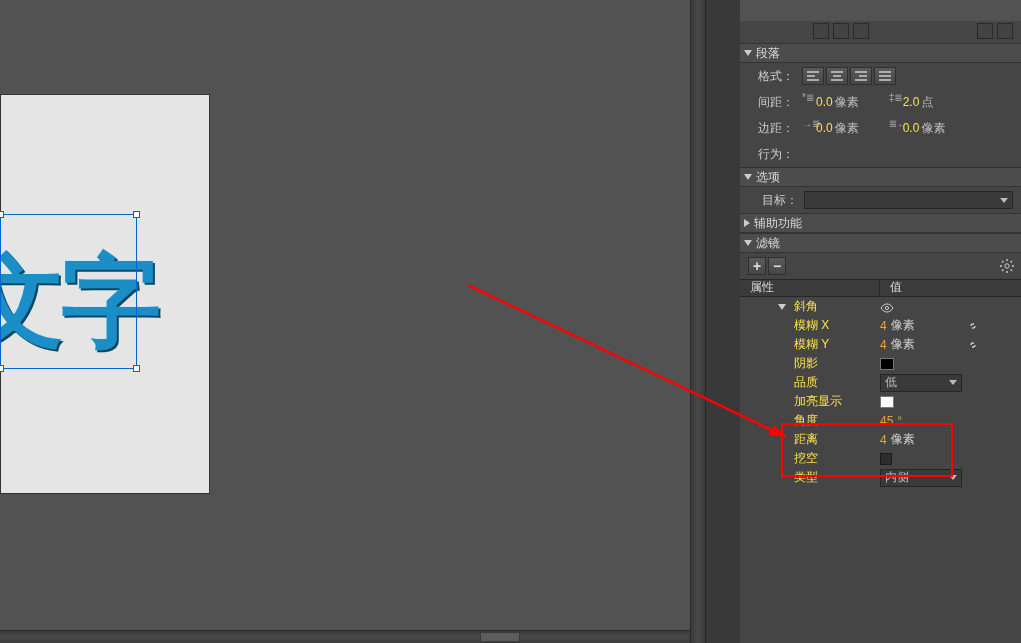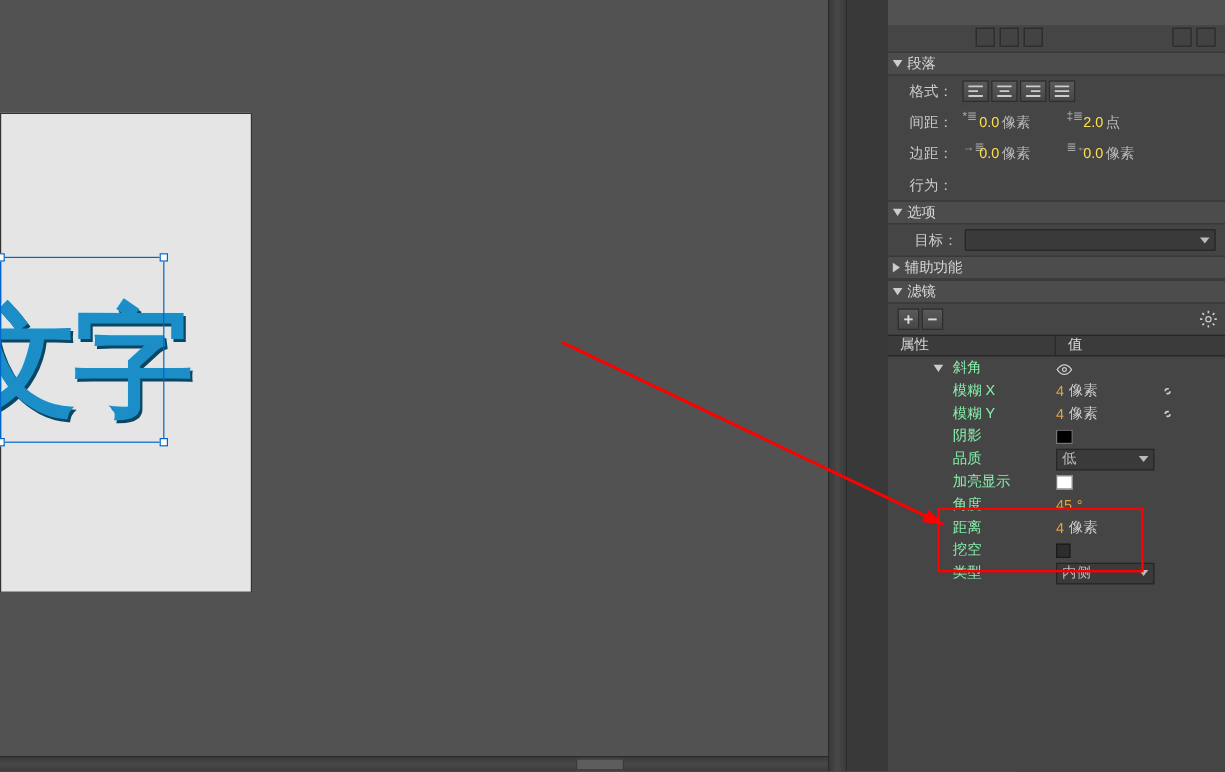--- a/index.html
+++ b/index.html
@@ -93,21 +93,21 @@
 .spacer{flex:1}
 .gear{width:16px;height:16px;margin-right:6px}
 .gear svg{width:16px;height:16px;stroke:#ccc;fill:none}
 
 .tbl-head{display:flex;background:#3b3b3b;border-top:1px solid #262626;border-bottom:1px solid #262626;height:18px;align-items:flex-end}
 .tbl-head .c1{width:140px;padding-left:10px;border-right:1px solid #2a2a2a}
 .tbl-head .c2{flex:1;padding-left:10px}
 
 .prop-row{display:flex;height:19px;align-items:center;font-size:12px}
 .prop-row .ind{width:54px;display:flex;justify-content:flex-end;padding-right:4px}
-.prop-row .pname{width:86px;color:#86efac}
+.prop-row .pname{width:86px;color:#fde047}
 .prop-row .pval{flex:1;display:flex;align-items:center;gap:4px}
 .ov{color:#e8a33c}
 .swatch{width:14px;height:12px;border:1px solid #777}
 .swatch.black{background:#000}
 .swatch.white{background:#fff}
 .link-ic{width:12px;height:12px}
 .link-ic svg{width:12px;height:12px;stroke:#ccc;fill:none}
 .eye{width:14px;height:10px}
 .eye svg{width:14px;height:10px;stroke:#ccc;fill:none}
 .cb{width:12px;height:12px;background:#2d2d2d;border:1px solid #1a1a1a}

